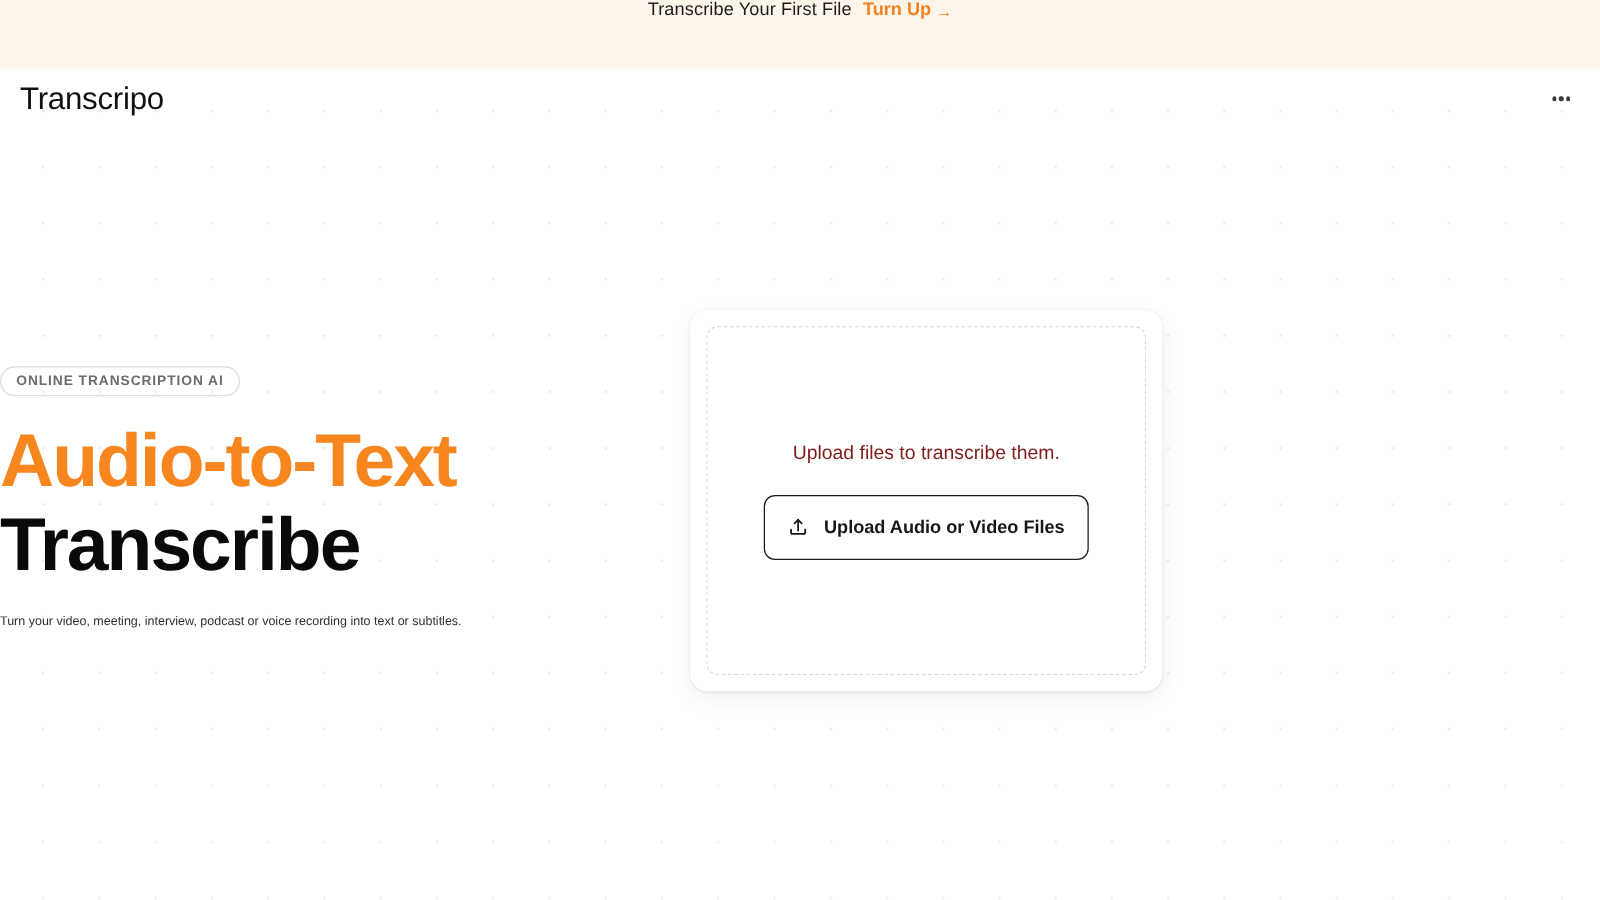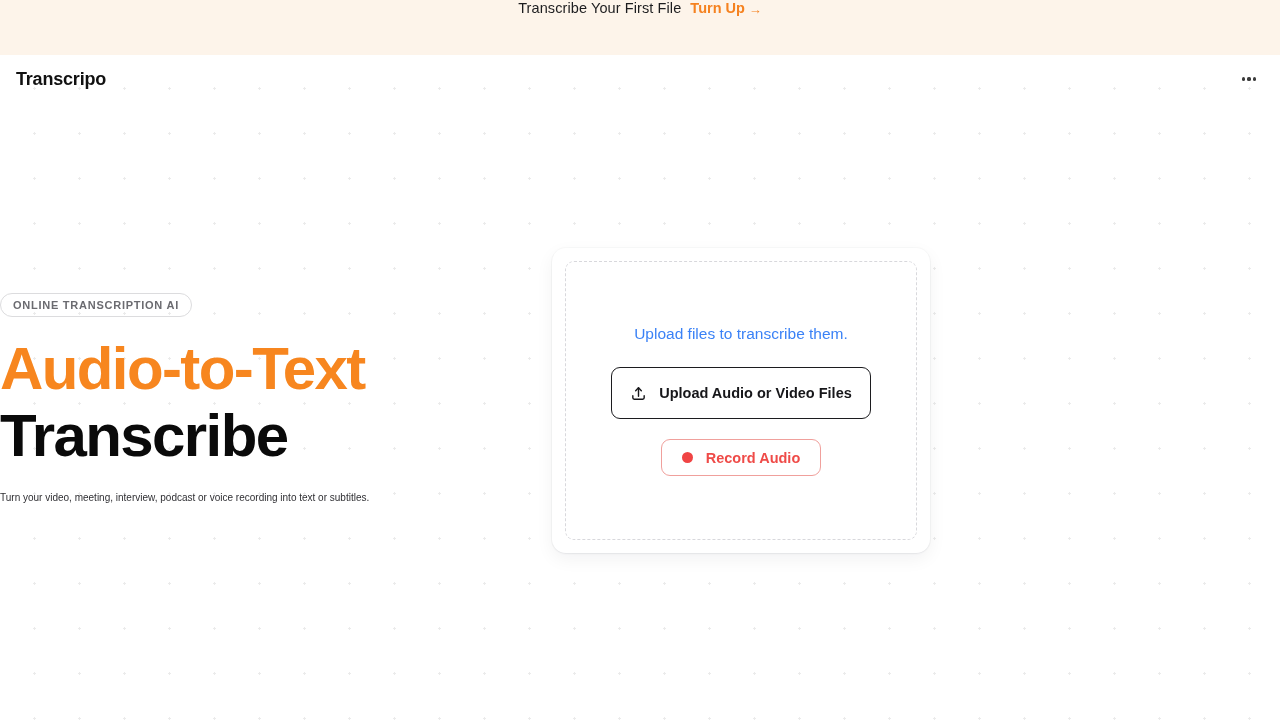--- a/index.html
+++ b/index.html
@@ -65,22 +65,22 @@
     position: absolute;
     top: 0; left: 0; right: 0;
     height: 48px;
     display: flex;
     align-items: center;
     justify-content: space-between;
     padding: 0 16px 0 16px;
     z-index: 5;
   }
   .brand {
-    font-size: 18px;
-    font-weight: 700;
+    font-size: 25px;
+    font-weight: 400;
     color: #111111;
     letter-spacing: -0.2px;
     cursor: pointer;
   }
   .menu-btn {
     width: 30px;
     height: 30px;
     display: flex;
     align-items: center;
     justify-content: center;
@@ -177,21 +177,21 @@
     display: flex;
     flex-direction: column;
     align-items: center;
     justify-content: center;
     gap: 0;
     cursor: pointer;
   }
 
   .dropzone-title {
     font-size: 15.5px;
-    color: #3b82f6;
+    color: #7f1d1d;
     margin-bottom: 24px;
   }
 
   .btn-upload {
     display: inline-flex;
     align-items: center;
     justify-content: center;
     gap: 12px;
     background: #ffffff;
     border: 1.4px solid #1c1c1f;
@@ -282,23 +282,19 @@
 
           <button class="btn-upload">
             <svg class="up-icon" viewBox="0 0 24 24" fill="none" stroke="#17171a" stroke-width="2" stroke-linecap="round" stroke-linejoin="round">
               <path d="M12 16V4"></path>
               <path d="M8 8l4-4 4 4"></path>
               <path d="M4 15v3a2 2 0 0 0 2 2h12a2 2 0 0 0 2-2v-3"></path>
             </svg>
             <span>Upload Audio or Video Files</span>
           </button>
 
-          <button class="btn-record">
-            <span class="rec-dot"></span>
-            <span>Record Audio</span>
-          </button>
 
         </div>
       </div>
     </div>
 
   </section>
 </div>
 
 </body></html>

